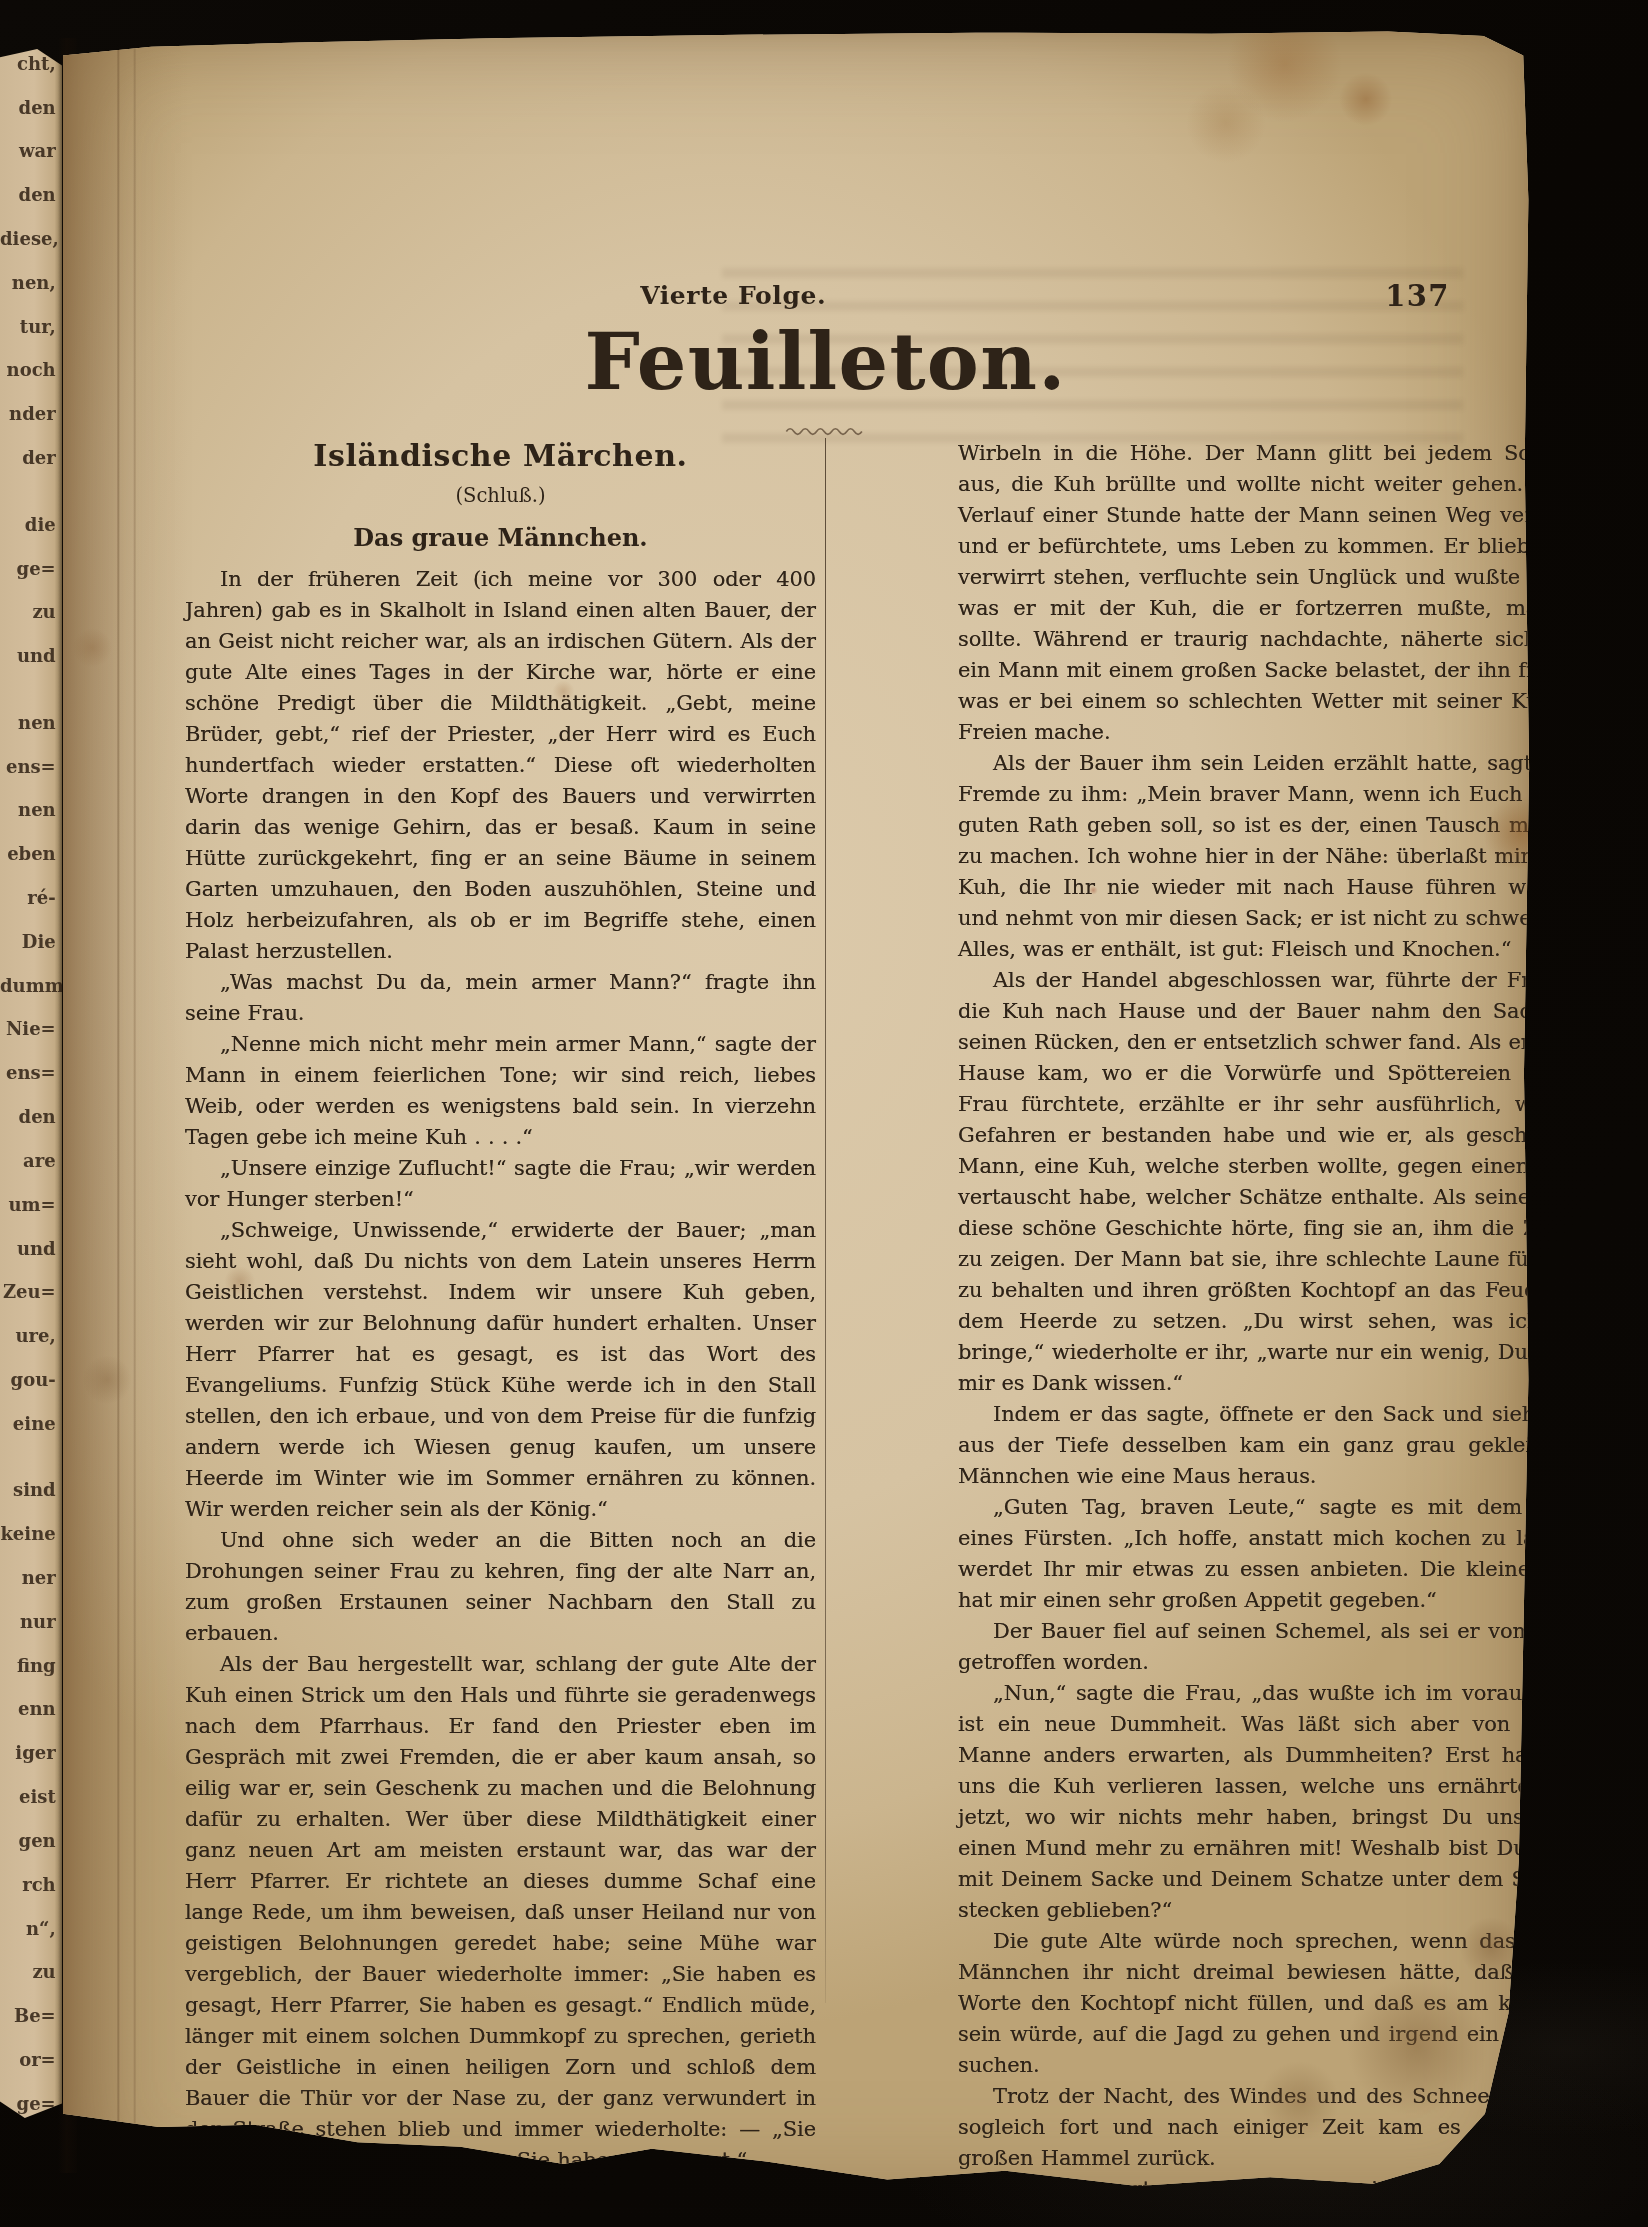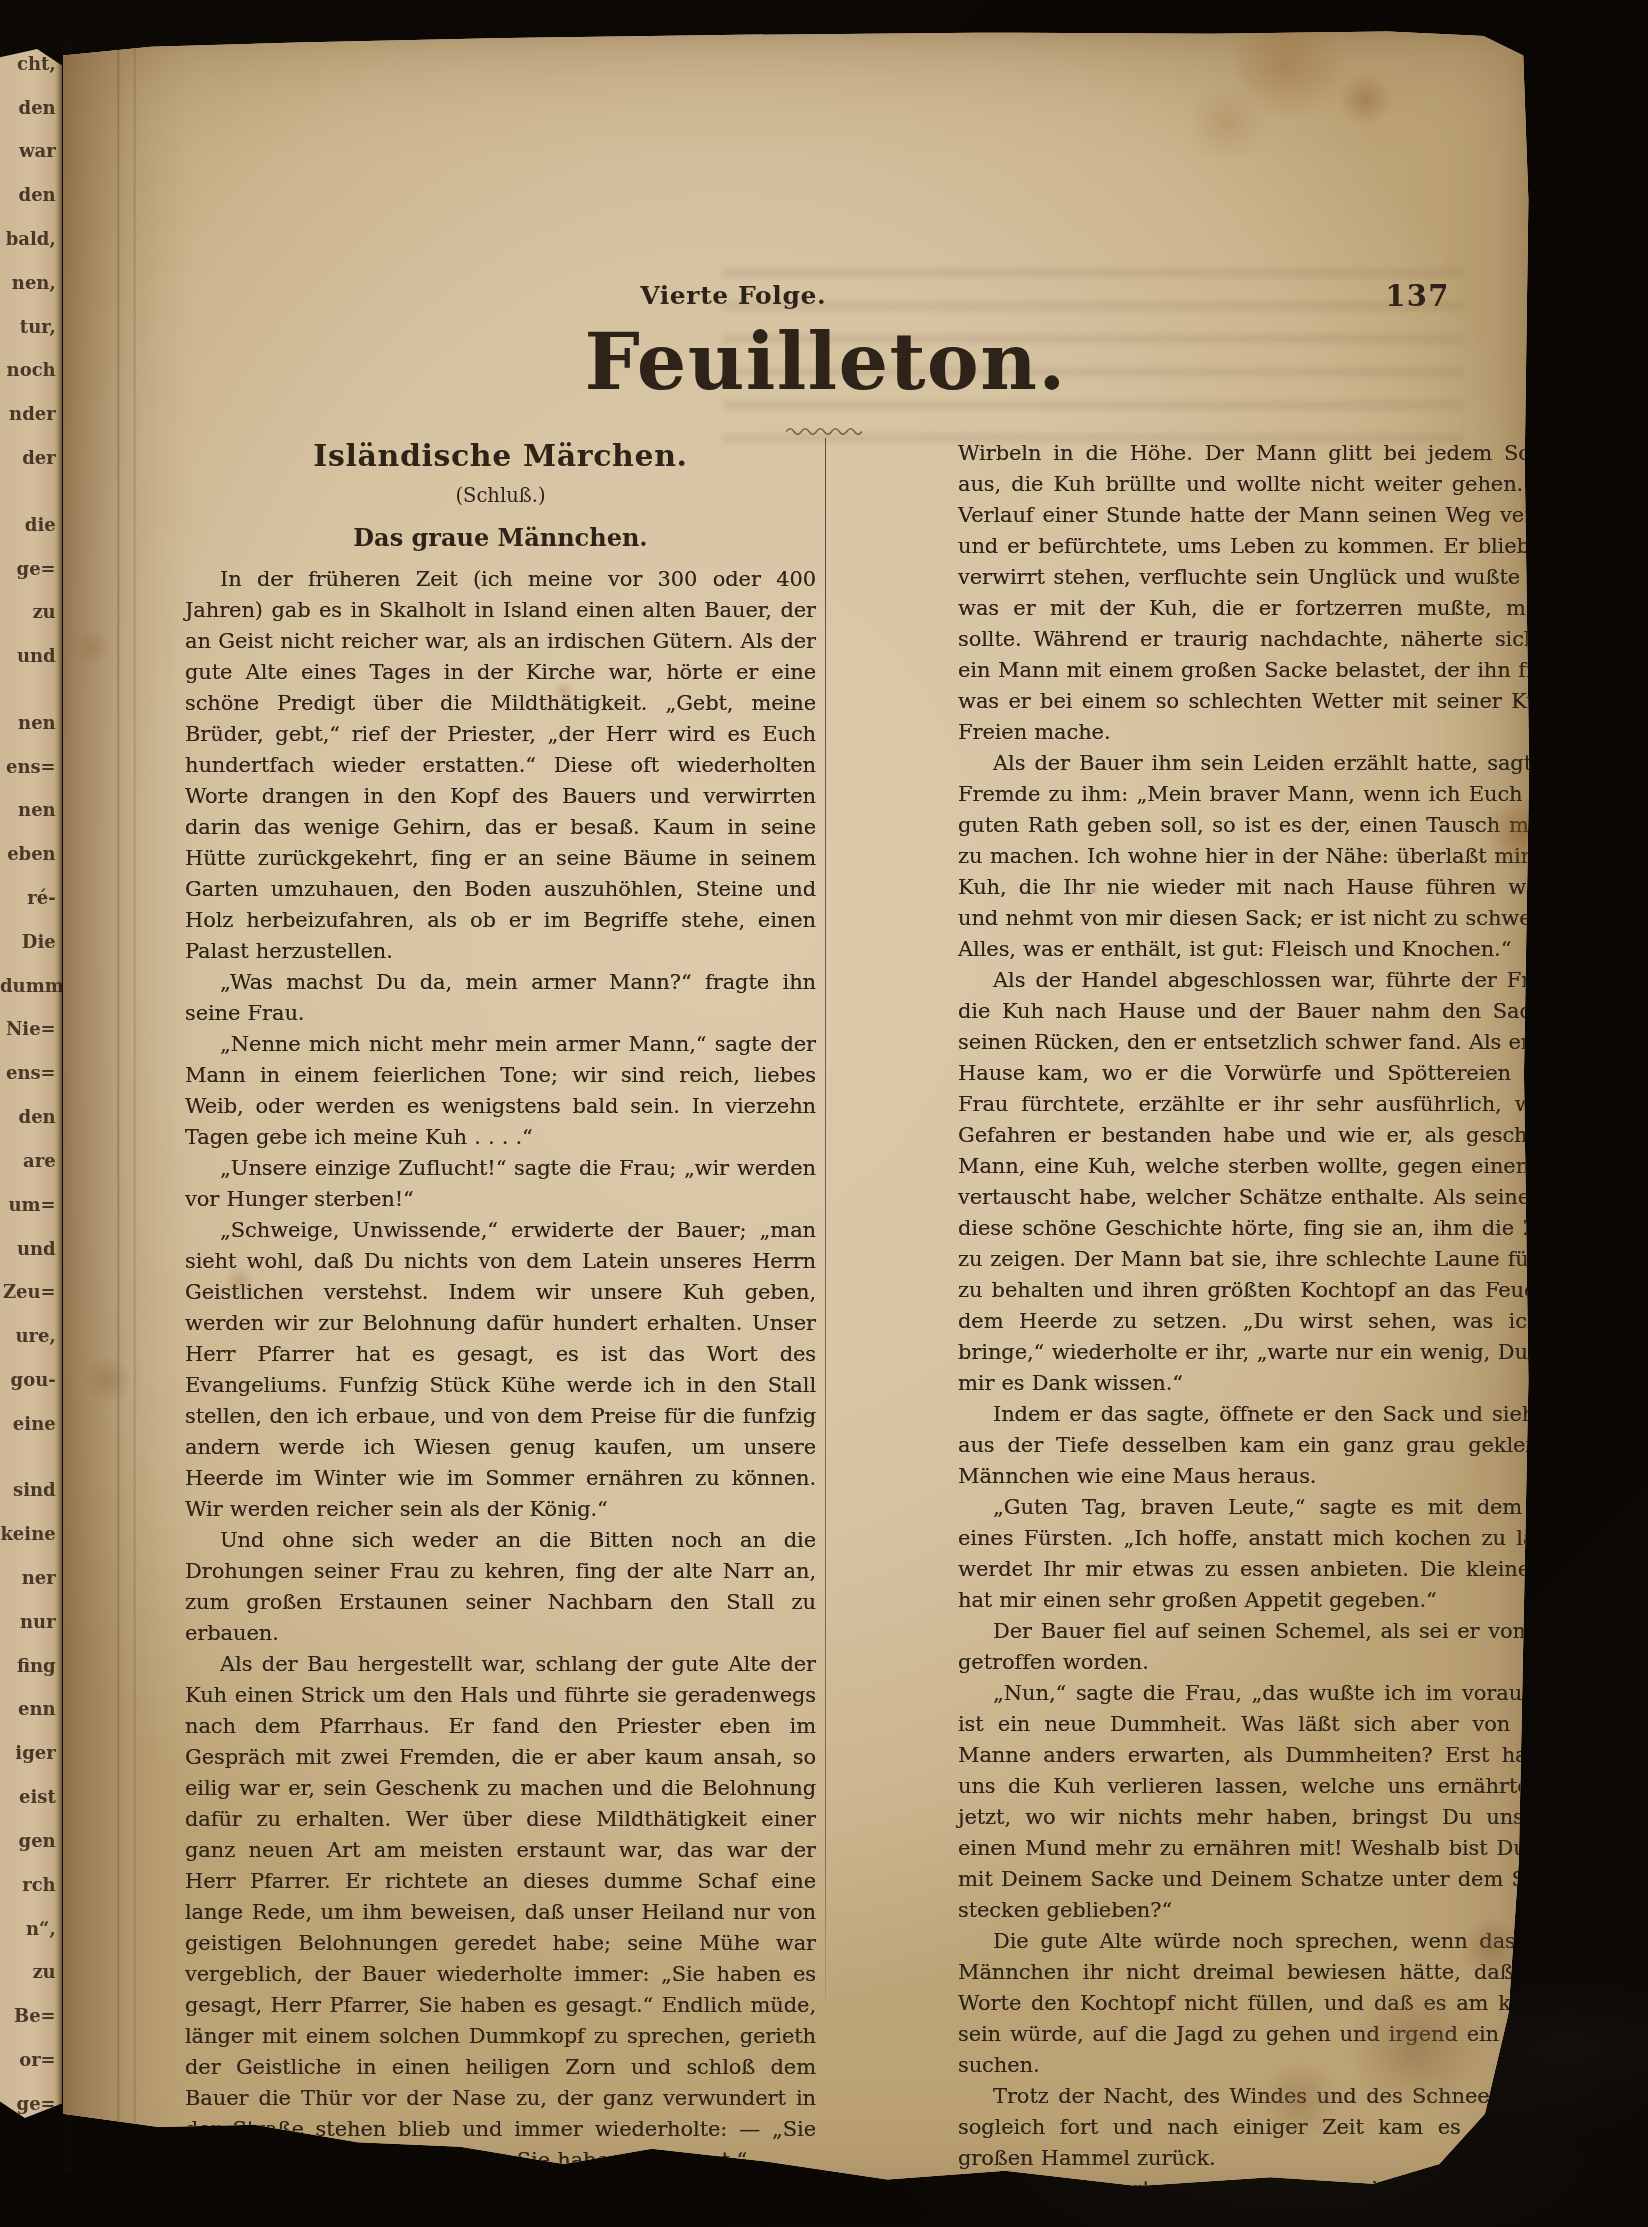--- a/index.html
+++ b/index.html
@@ -94,21 +94,21 @@
 <body>
 
 <div class="photo">
 
   <div class="facing-edge">
     <div class="fragments">
         <span class="frag">cht,</span>
         <span class="frag">den</span>
         <span class="frag">war</span>
         <span class="frag">den</span>
-        <span class="frag">bald,</span>
+        <span class="frag">diese,</span>
         <span class="frag">nen,</span>
         <span class="frag">tur,</span>
         <span class="frag">noch</span>
         <span class="frag">nder</span>
         <span class="frag">der</span>
         <span class="frag blank"></span>
         <span class="frag">die</span>
         <span class="frag">ge=</span>
         <span class="frag">zu</span>
         <span class="frag">und</span>

